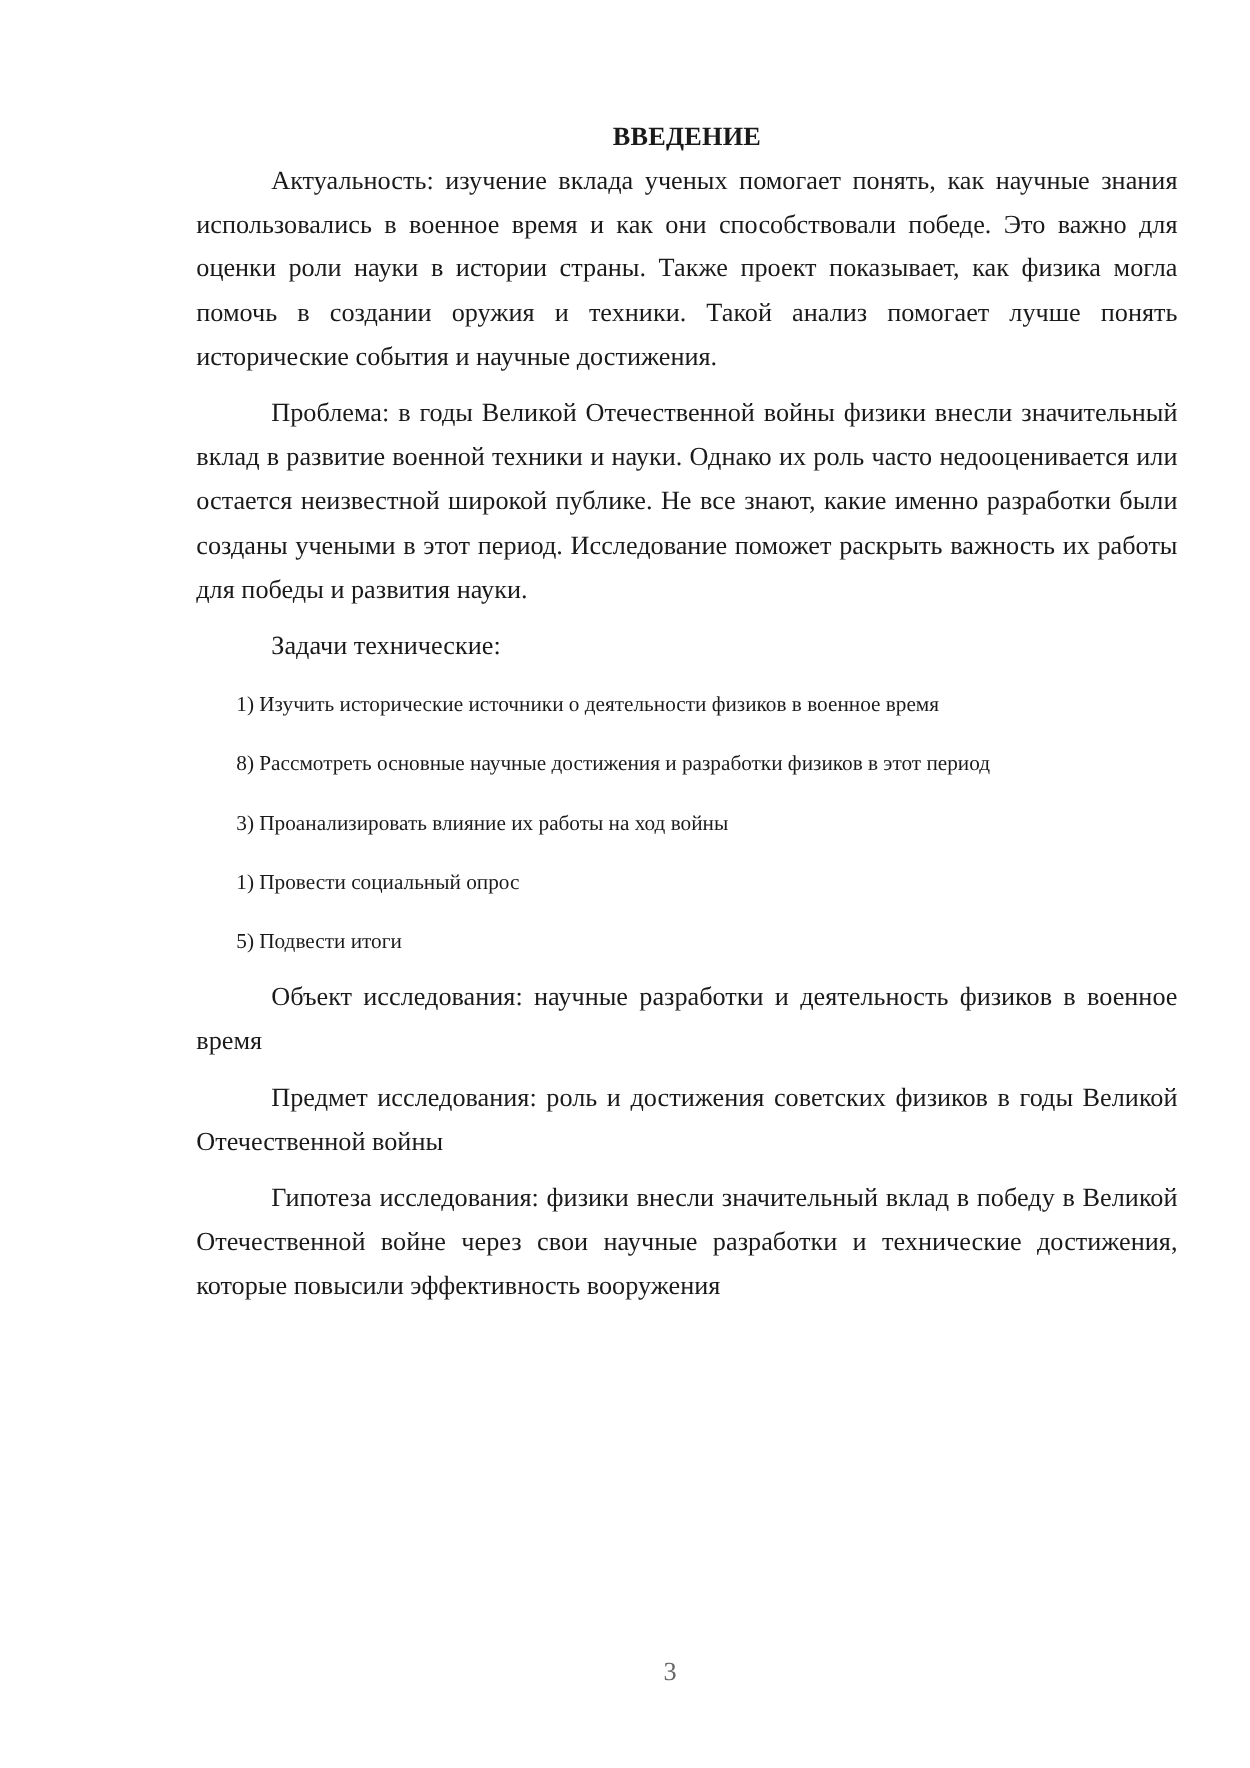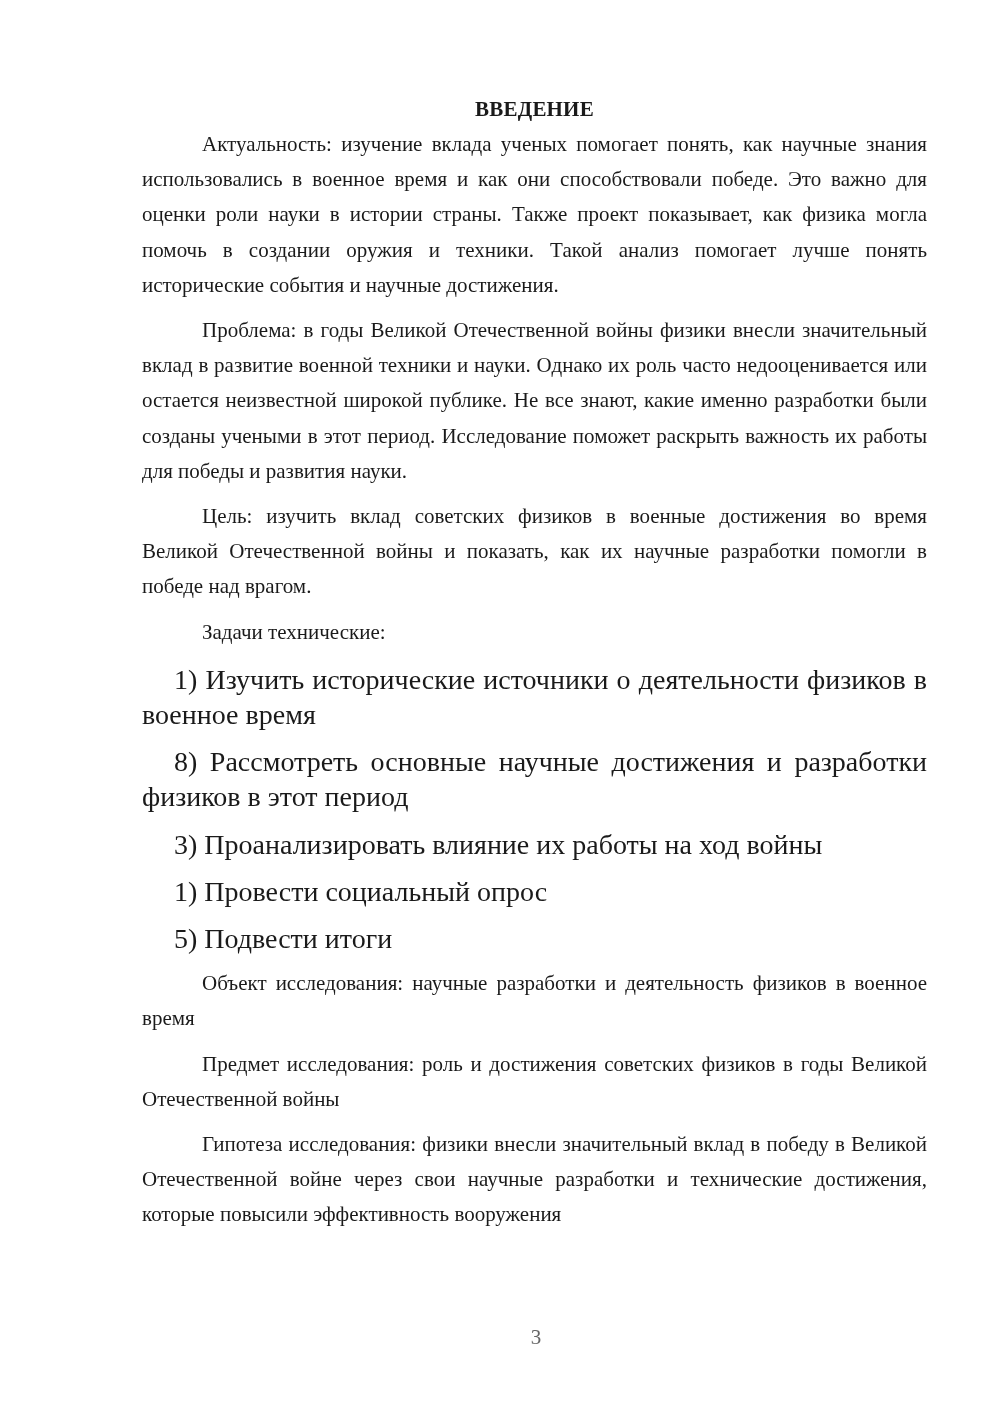--- a/index.html
+++ b/index.html
@@ -10,42 +10,42 @@
     body {
       width: 1000px;
       height: 1414px;
       position: relative;
       overflow: hidden;
       font-family: "Liberation Serif", "DejaVu Serif", serif;
       color: #1a1a1a;
     }
     .page {
       position: absolute;
-      left: 142px;
+      left: 157px;
       top: 92px;
       width: 785px;
     }
     .title {
       text-align: center;
       font-weight: bold;
       font-size: 21px;
       line-height: 35px;
       margin: 0 0 0 0;
       padding-left: 0;
       letter-spacing: 0.2px;
     }
     .para {
       font-size: 21px;
       line-height: 35.2px;
       text-align: justify;
       text-indent: 60px;
       margin: 0 0 10px 0;
     }
     .list-item {
-      font-size: 28px;
+      font-size: 17px;
       line-height: 35.2px;
       text-align: justify;
       text-indent: 32px;
       margin: 12px 0 10px 0;
     }
     .page-number {
       position: absolute;
       left: 0;
       width: 1072px;
       top: 1325px;
@@ -57,21 +57,20 @@
 </head>
 <body>
 
 <div class="page">
   <h1 class="title">ВВЕДЕНИЕ</h1>
 
   <p class="para">Актуальность: изучение вклада ученых помогает понять, как научные знания использовались в военное время и как они способствовали победе. Это важно для оценки роли науки в истории страны. Также проект показывает, как физика могла помочь в создании оружия и техники. Такой анализ помогает лучше понять исторические события и научные достижения.</p>
 
   <p class="para">Проблема: в годы Великой Отечественной войны физики внесли значительный вклад в развитие военной техники и науки. Однако их роль часто недооценивается или остается неизвестной широкой публике. Не все знают, какие именно разработки были созданы учеными в этот период. Исследование поможет раскрыть важность их работы для победы и развития науки.</p>
 
-  <p class="para">Цель: изучить вклад советских физиков в военные достижения во время Великой Отечественной войны и показать, как их научные разработки помогли в победе над врагом.</p>
 
   <p class="para">Задачи технические:</p>
 
   <div>
     <p class="list-item">1) Изучить исторические источники о деятельности физиков в военное время</p>
     <p class="list-item">8) Рассмотреть основные научные достижения и разработки физиков в этот период</p>
     <p class="list-item">3) Проанализировать влияние их работы на ход войны</p>
     <p class="list-item">1) Провести социальный опрос</p>
     <p class="list-item">5) Подвести итоги</p>
   </div>

